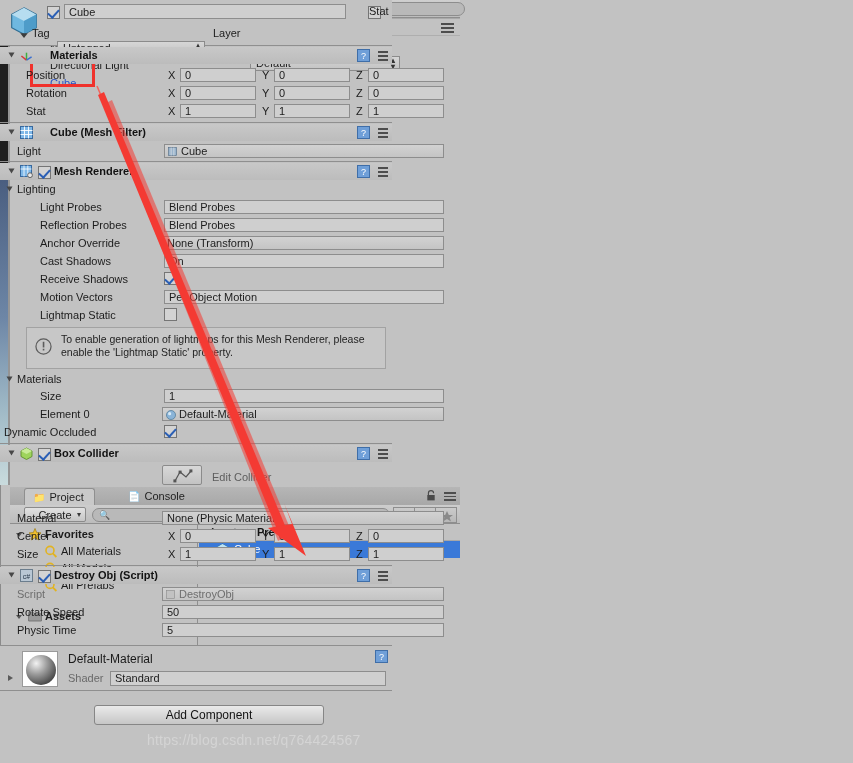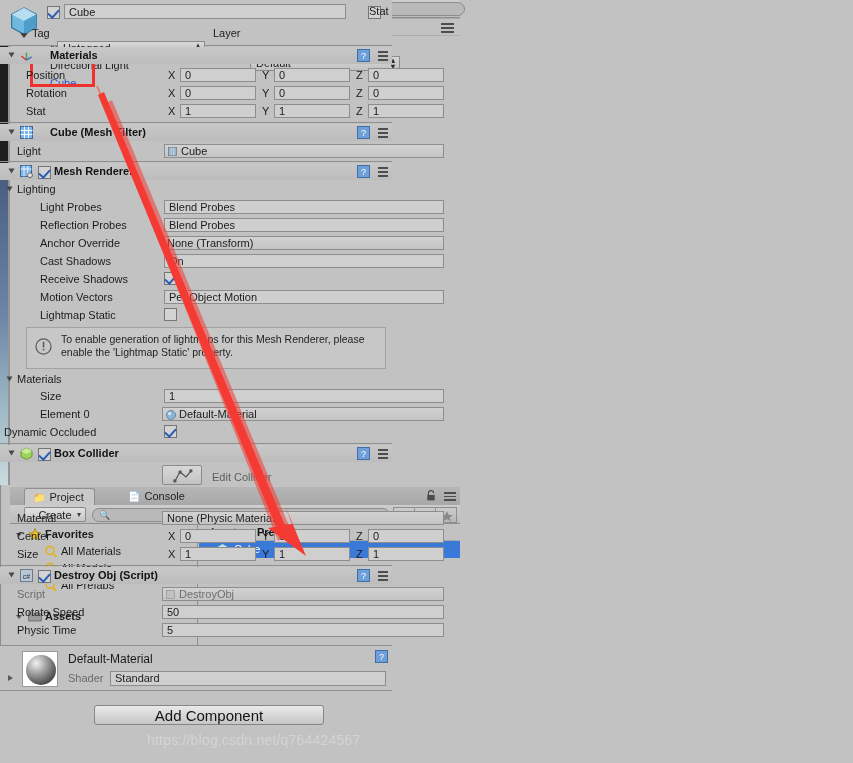--- a/index.html
+++ b/index.html
@@ -184,21 +184,21 @@
   .matprev .shl { position:absolute; left:68px; top:26px; font-size:11px; color:#6a6a6a; }
   .matprev .shf { position:absolute; left:110px; top:25px; width:276px; height:15px; }
   .matprev .tri { position:absolute; left:8px; top:29px; width:0; height:0;
                   border-left:5px solid #5a5a5a; border-top:3.5px solid transparent;
                   border-bottom:3.5px solid transparent; }
   .matprev .hic { position:absolute; right:4px; top:4px; }
 
   .addcomp-zone { position:absolute; left:0; width:392px; height:72px; background:#c2c2c2; }
   .addcomp { position:absolute; left:94px; top:14px; width:230px; height:20px;
              background:linear-gradient(180deg,#eaeaea,#c6c6c6); border:1px solid #868686;
-             border-radius:3px; font-size:15px; line-height:19px; text-align:center; color:#141414; }
+             border-radius:3px; font-size:12px; line-height:19px; text-align:center; color:#141414; }
   .watermark { position:absolute; left:147px; top:41px; font-size:14px;
                color:#d4d4d4; letter-spacing:0.2px; }
 
   
   #arrow-svg { position:absolute; left:0; top:0; width:853px; height:763px;
                pointer-events:none; }
 </style>
 </head>
 <body>
 

